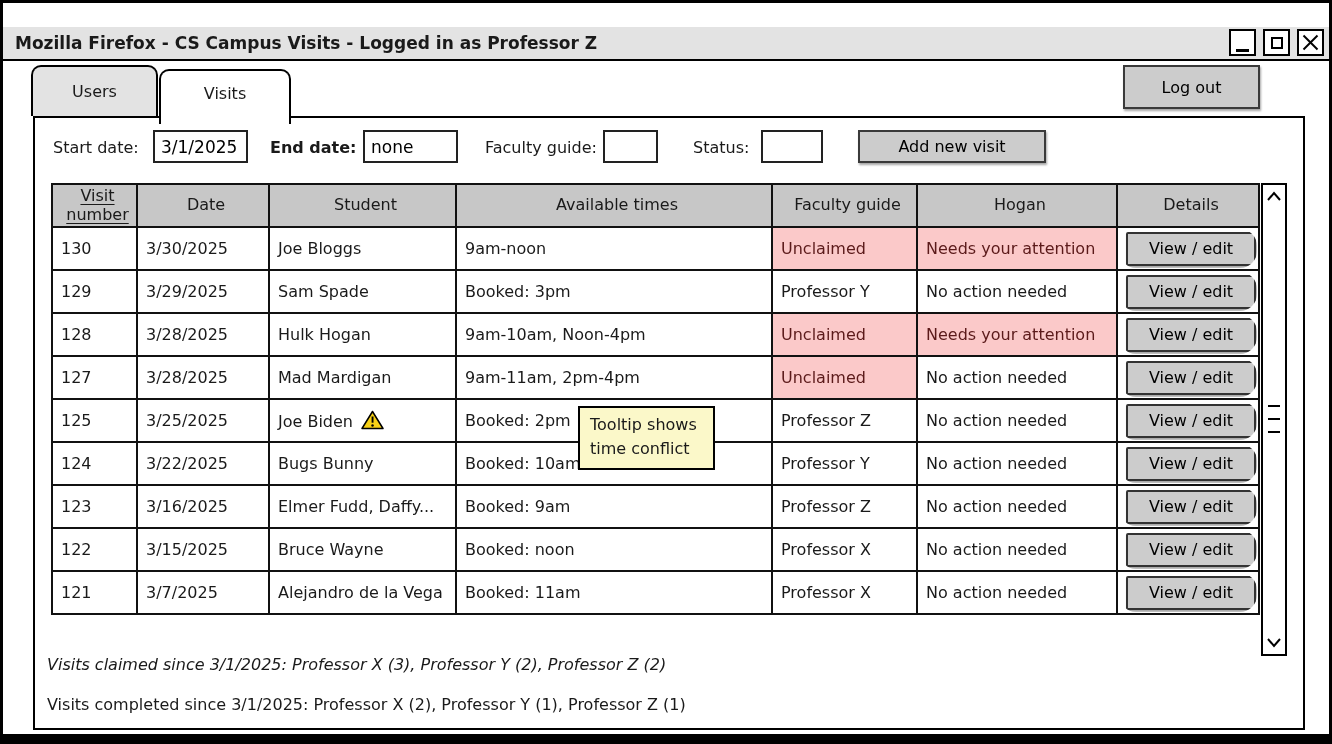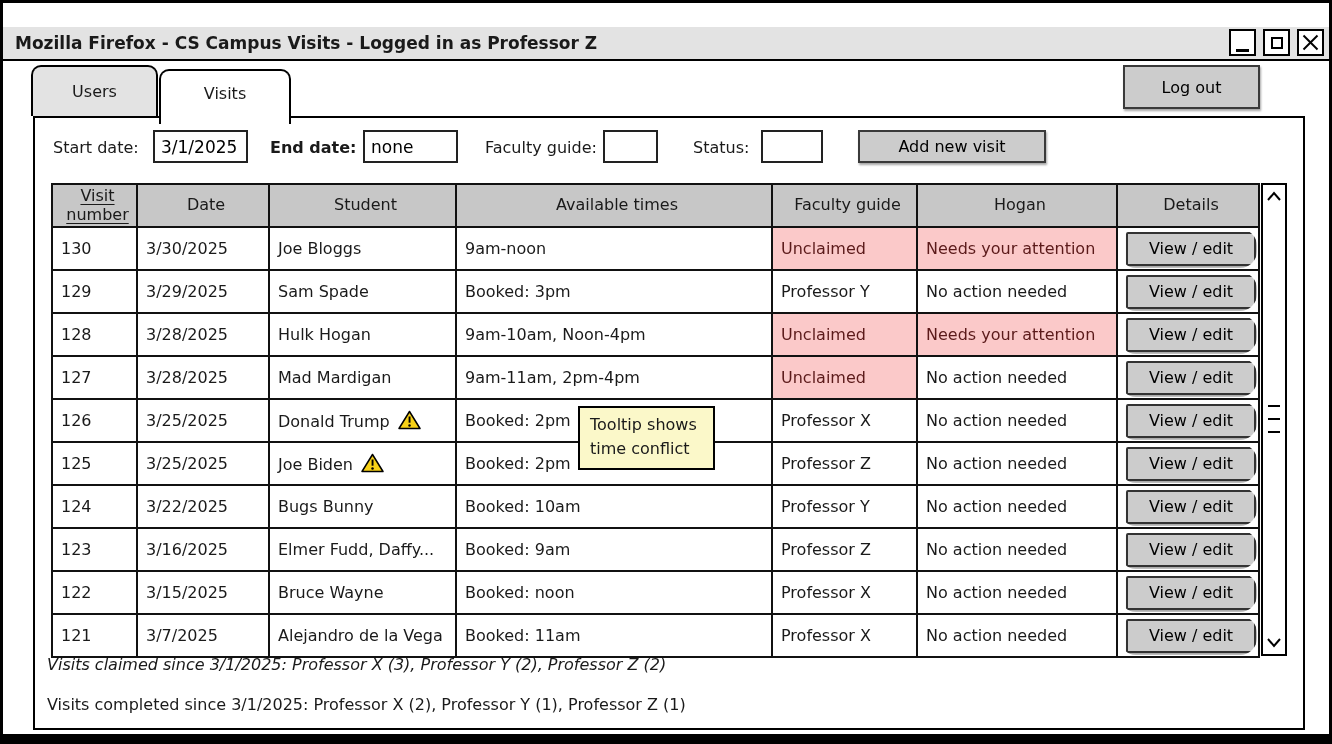--- a/index.html
+++ b/index.html
@@ -190,35 +190,20 @@
           <td>3/28/2025</td>
           <td>Mad Mardigan</td>
           <td>9am-11am, 2pm-4pm</td>
           <td class="hl">Unclaimed</td>
           <td>No action needed</td>
           <td class="details-cell">
             <button class="ve-btn">View / edit</button>
           </td>
         </tr>
         <tr>
-          <td>126</td>
-          <td>3/25/2025</td>
-          <td>Donald Trump<svg class="warn-icon" width="23" height="20" viewBox="0 0 23 20">
-              <path d="M11.5 1.5 L22 18.5 L1 18.5 Z" fill="#f7d117" stroke="#000" stroke-width="1.5" stroke-linejoin="round"></path>
-              <rect x="10.6" y="6.5" width="1.9" height="6.2" fill="#000"></rect>
-              <circle cx="11.5" cy="15.6" r="1.25" fill="#000"></circle>
-            </svg></td>
-          <td>Booked: 2pm</td>
-          <td>Professor X</td>
-          <td>No action needed</td>
-          <td class="details-cell">
-            <button class="ve-btn">View / edit</button>
-          </td>
-        </tr>
-        <tr>
           <td>125</td>
           <td>3/25/2025</td>
           <td>Joe Biden<svg class="warn-icon" width="23" height="20" viewBox="0 0 23 20">
               <path d="M11.5 1.5 L22 18.5 L1 18.5 Z" fill="#f7d117" stroke="#000" stroke-width="1.5" stroke-linejoin="round"></path>
               <rect x="10.6" y="6.5" width="1.9" height="6.2" fill="#000"></rect>
               <circle cx="11.5" cy="15.6" r="1.25" fill="#000"></circle>
             </svg></td>
           <td>Booked: 2pm</td>
           <td>Professor Z</td>
           <td>No action needed</td>

